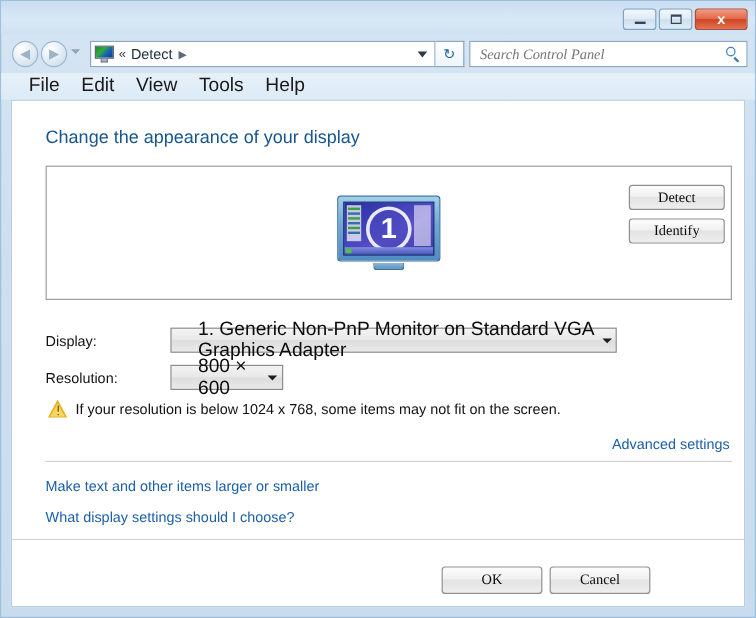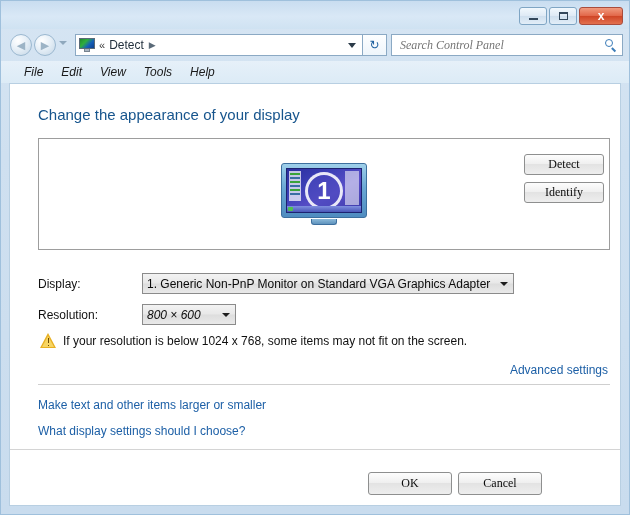--- a/index.html
+++ b/index.html
@@ -196,25 +196,24 @@
   #menubar {
     position: absolute;
     left: 0; top: 60px;
     width: 628px; height: 22px;
     background: linear-gradient(180deg, #e6f0f9 0%, #dcebf6 100%);
     display: flex;
     align-items: center;
     padding-left: 14px;
   }
   .menuitem {
-    font-size: 12px;
+    font-size: 16px;
     color: #1a1a1a;
     padding: 2px 9px;
     cursor: default;
-    font-style: italic;
   }
 
   
   #client {
     position: absolute;
     left: 8px; top: 82px;
     width: 612px; height: 423px;
     background: #ffffff;
     border: 1px solid #b8cfe2;
   }
@@ -332,39 +331,39 @@
   }
   #display-label { left: 28px; top: 193px; }
   #resolution-label { left: 28px; top: 224px; }
 
   .combo {
     position: absolute;
     background: linear-gradient(180deg, #f3f3f3 0%, #e8e8e8 48%, #dddddd 52%, #e9e9e9 100%);
     border: 1px solid #8b8b8b;
     display: flex;
     align-items: center;
-    font-size: 12px;
+    font-size: 16px;
     color: #0b0b0b;
-    padding: 0 2px 0 4px;
+    padding: 0 2px 0 22px;
     cursor: default;
   }
   .combo .arrow {
     margin-left: auto;
     width: 14px;
     display: flex; align-items: center; justify-content: center;
   }
   .combo .arrow i {
     width: 0; height: 0;
     border-left: 4px solid transparent;
     border-right: 4px solid transparent;
     border-top: 4px solid #1d1d1d;
     display: block;
   }
   #display-combo { left: 132px; top: 189px; width: 372px; height: 21px; }
-  #resolution-combo { left: 132px; top: 220px; width: 94px; height: 21px; font-style: italic; }
+  #resolution-combo { left: 132px; top: 220px; width: 94px; height: 21px; }
 
   
   #warning {
     position: absolute;
     left: 30px; top: 249px;
     display: flex;
     align-items: center;
     font-size: 12px;
     color: #111111;
     white-space: nowrap;

